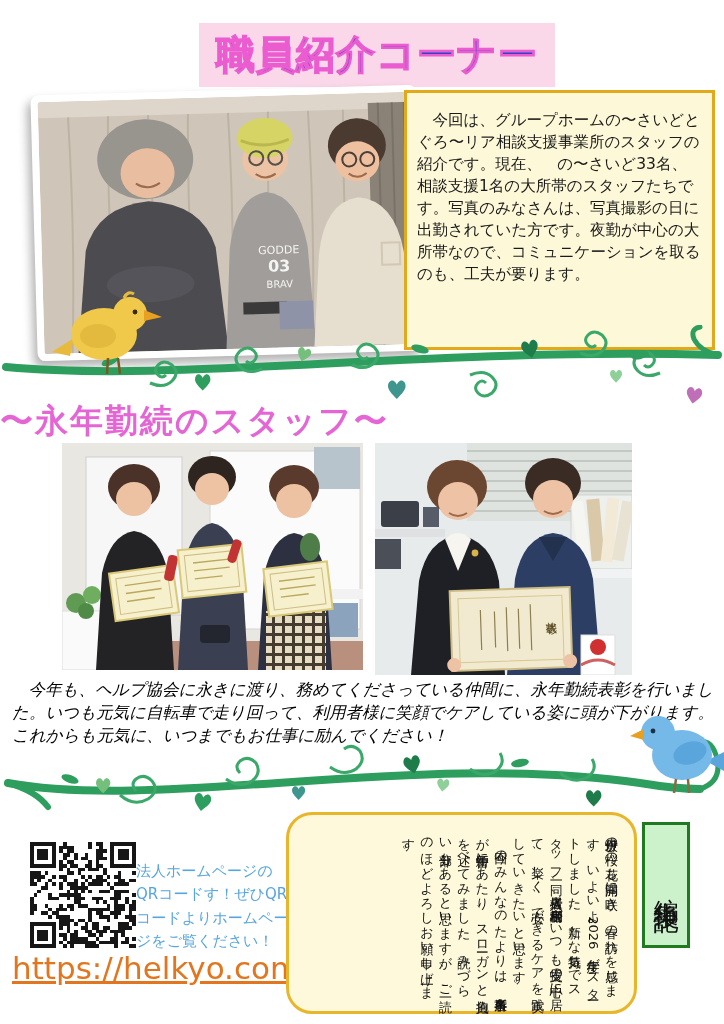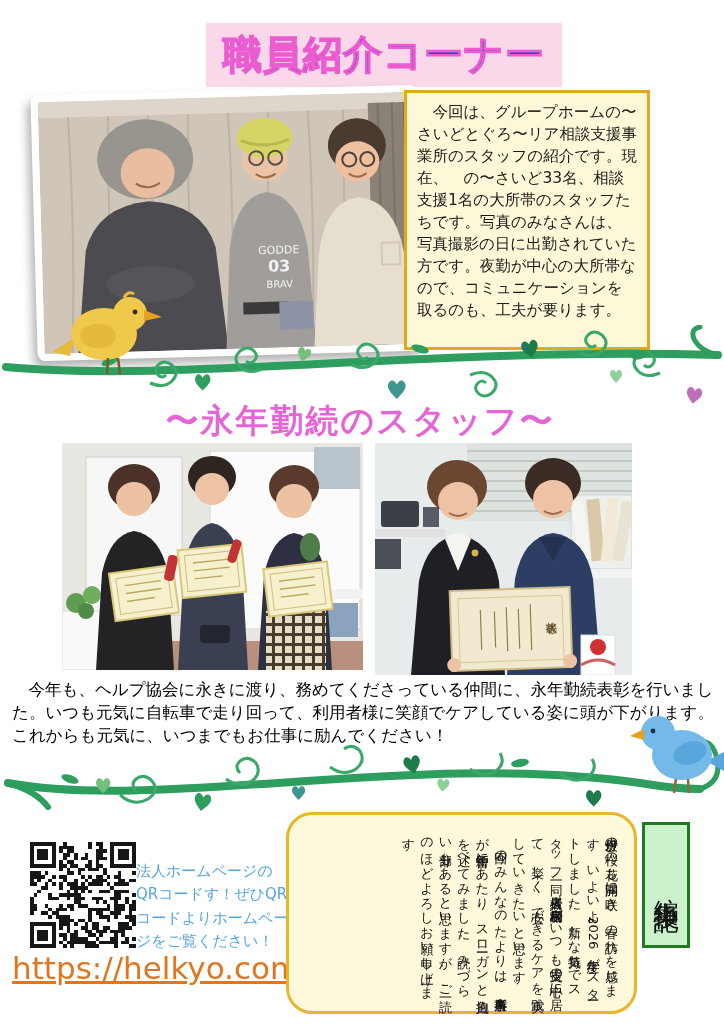--- a/index.html
+++ b/index.html
@@ -3,47 +3,47 @@
 <meta charset="utf-8">
 <style>
   html,body{margin:0;padding:0;}
   body{
     width:724px;height:1024px;position:relative;background:#ffffff;
     font-family:"DejaVu Sans","Liberation Sans",sans-serif;overflow:hidden;
   }
   .abs{position:absolute;}
 
   
-  .title-strip{left:206px;top:23px;width:356px;height:64px;background:#fbd7ea;
+  .title-strip{left:199px;top:23px;width:356px;height:64px;background:#fbd7ea;
     display:flex;align-items:center;justify-content:center;}
   .title-text{font-size:39px;font-weight:bold;color:#2b46c8;letter-spacing:1px;
     -webkit-text-stroke:1.4px #ea5ccf;white-space:nowrap;}
 
   
   .photo1-frame{left:34px;top:90px;width:372px;height:252px;background:#ffffff;
     padding:7px;border-radius:8px;transform:rotate(-1.6deg);
     box-shadow:-4px 6px 10px rgba(0,0,0,.30);}
   .photo1-frame svg{display:block;border-radius:3px;}
 
   
-  .intro-box{left:404px;top:90px;width:246px;height:260px;background:#fdf8d8;
-    border:3px solid #e2a91b;box-sizing:border-box;padding:8px 10px;}
+  .intro-box{left:404px;top:90px;width:311px;height:260px;background:#fdf8d8;
+    border:3px solid #e2a91b;box-sizing:border-box;padding:16px 10px;}
   .intro-box p{margin:0;font-size:15.5px;line-height:1.42;color:#1a1a1a;}
 
   
-  .heading2{left:0;top:399px;width:720px;text-align:center;font-size:33px;
+  .heading2{left:0;top:399px;width:720px;text-align:left;font-size:33px;
     font-weight:bold;color:#e565d5;letter-spacing:2px;}
 
   
   .photo2{left:62px;top:443px;}
   .photo3{left:375px;top:443px;}
 
   
   .award-paragraph{left:12px;top:679px;width:704px;margin:0;font-size:16.5px;
-    line-height:1.38;color:#000;}
+    line-height:1.38;color:#000;font-style:italic;}
 
   
   .vine-top{left:0;top:325px;}
   .vine-bottom{left:0;top:733px;}
   .bird-yellow{left:52px;top:286px;}
   .bird-blue{left:630px;top:703px;}
 
   
   .qr{left:30px;top:842px;}
   .qr-caption{left:136px;top:860px;width:156px;margin:0;font-size:15px;

